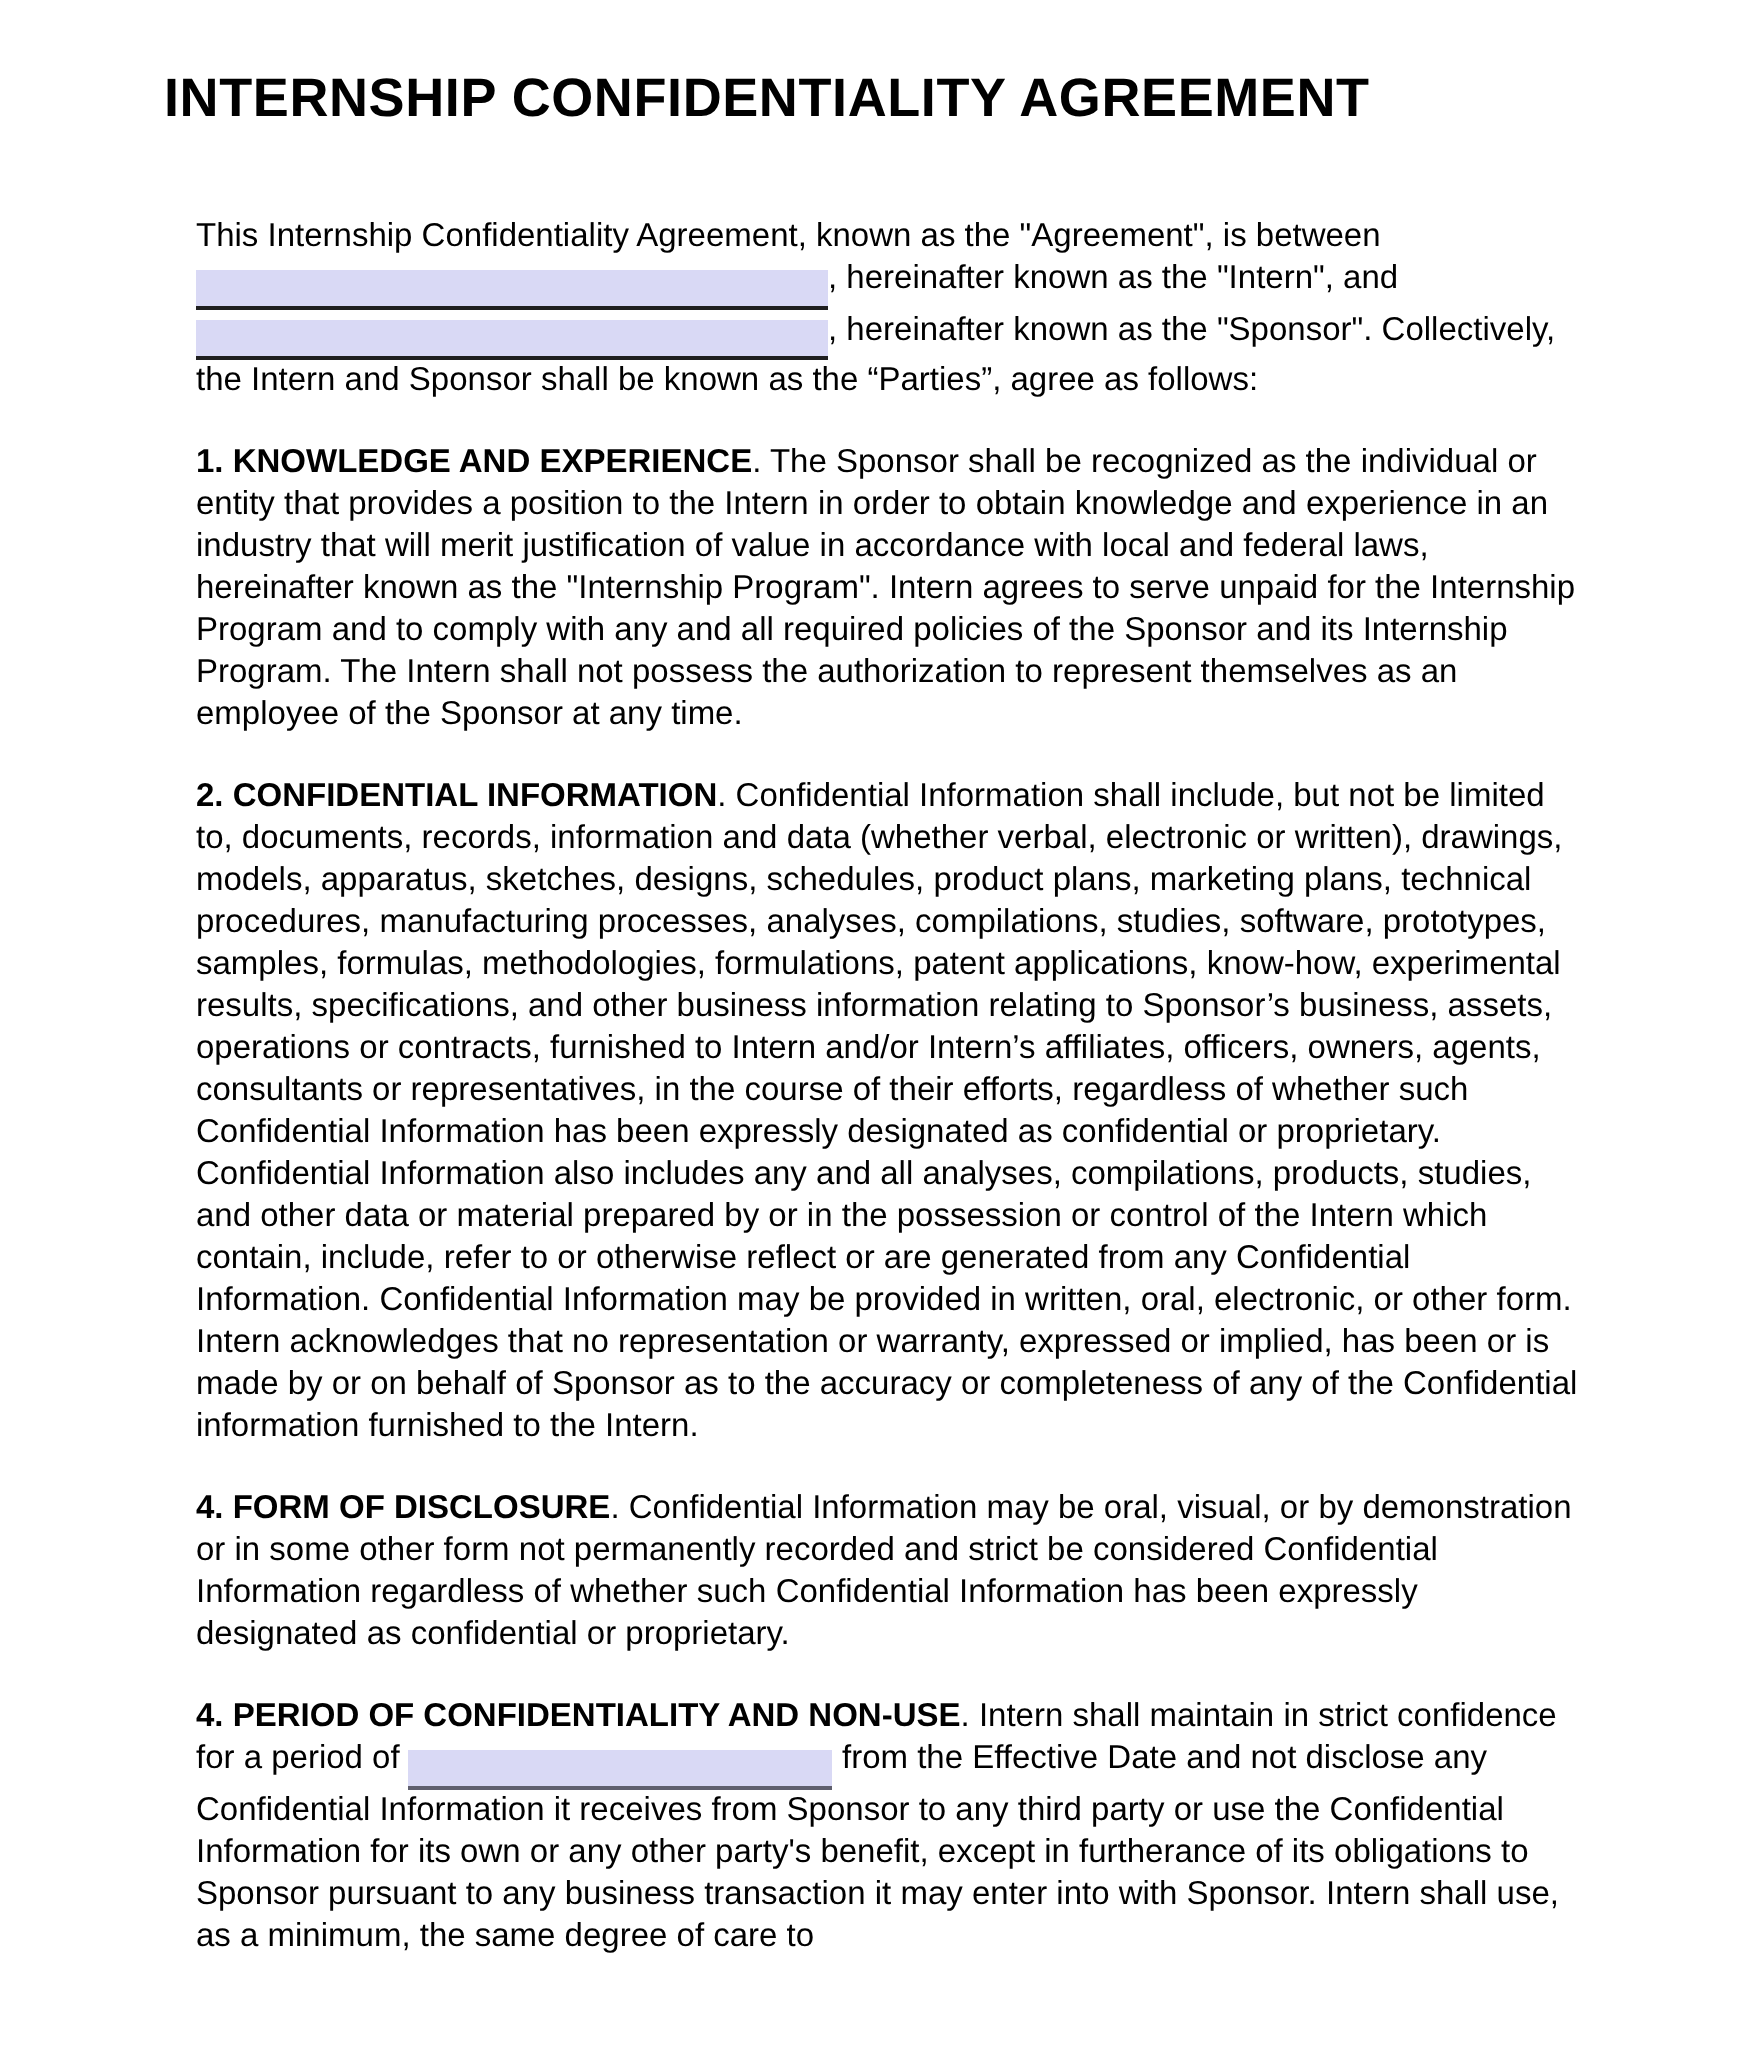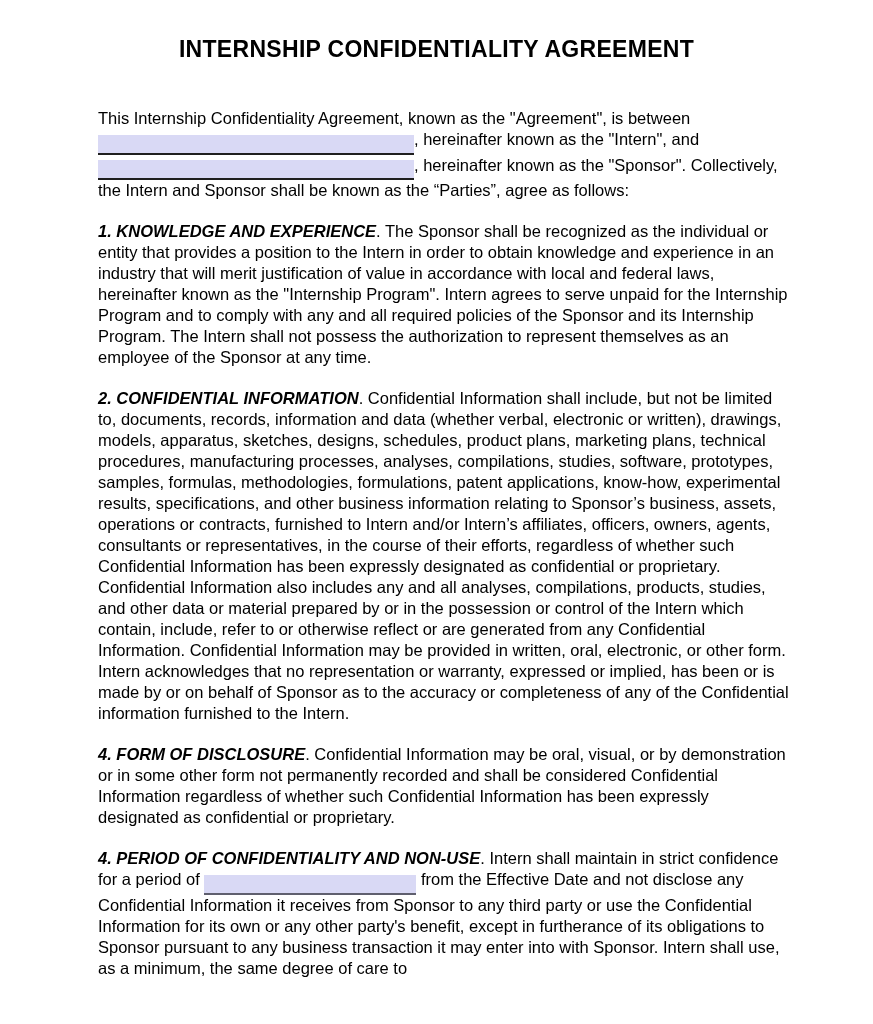--- a/index.html
+++ b/index.html
@@ -18,30 +18,29 @@
     font-size: 16.5px;
     line-height: 21px;
   }
   .page {
     width: 873px;
     min-height: 1024px;
     padding: 34px 82px 30px 82px;
     background: var(--page-bg);
   }
   h1.doc-title {
-    font-size: 23px;
+    font-size: 27px;
     line-height: 30px;
     font-weight: bold;
-    text-align: center;
     letter-spacing: 0.3px;
     margin: 0 0 44px 0;
   }
   p.para { margin: 0 0 20px 0; padding-left: 16px; }
   p.para:last-child { margin-bottom: 0; }
-  b.sec-head { font-weight: bold; font-style: italic; }
+  b.sec-head { font-weight: bold; }
   .blank-field {
     display: inline-block;
     height: 20px;
     padding: 0 2px;
     background: var(--field-fill);
     border: none;
     border-bottom: 2px solid var(--field-underline);
     border-radius: 0;
     vertical-align: -4px;
     font: inherit;
@@ -57,17 +56,17 @@
 <div class="page">
 
   <h1 class="doc-title">INTERNSHIP CONFIDENTIALITY AGREEMENT</h1>
 
   <p class="para"><span>This Internship Confidentiality Agreement, known as the "Agreement", is between </span><input type="text" class="blank-field name-field" value="" style=""><span>, hereinafter known as the "Intern", and </span><input type="text" class="blank-field name-field" value="" style=""><span>, hereinafter known as the "Sponsor". Collectively, the Intern and Sponsor shall be known as the “Parties”, agree as follows:</span></p>
 
   <p class="para"><b class="sec-head">1. KNOWLEDGE AND EXPERIENCE</b><span>. The Sponsor shall be recognized as the individual or entity that provides a position to the Intern in order to obtain knowledge and experience in an industry that will merit justification of value in accordance with local and federal laws, hereinafter known as the "Internship Program". Intern agrees to serve unpaid for the Internship Program and to comply with any and all required policies of the Sponsor and its Internship Program. The Intern shall not possess the authorization to represent themselves as an employee of the Sponsor at any time.</span></p>
 
   <p class="para"><b class="sec-head">2. CONFIDENTIAL INFORMATION</b><span>. Confidential Information shall include, but not be limited to, documents, records, information and data (whether verbal, electronic or written), drawings, models, apparatus, sketches, designs, schedules, product plans, marketing plans, technical procedures, manufacturing processes, analyses, compilations, studies, software, prototypes, samples, formulas, methodologies, formulations, patent applications, know-how, experimental results, specifications, and other business information relating to Sponsor’s business, assets, operations or contracts, furnished to Intern and/or Intern’s affiliates, officers, owners, agents, consultants or representatives, in the course of their efforts, regardless of whether such Confidential Information has been expressly designated as confidential or proprietary. Confidential Information also includes any and all analyses, compilations, products, studies, and other data or material prepared by or in the possession or control of the Intern which contain, include, refer to or otherwise reflect or are generated from any Confidential Information. Confidential Information may be provided in written, oral, electronic, or other form. Intern acknowledges that no representation or warranty, expressed or implied, has been or is made by or on behalf of Sponsor as to the accuracy or completeness of any of the Confidential information furnished to the Intern.</span></p>
 
-  <p class="para"><b class="sec-head">4. FORM OF DISCLOSURE</b><span>. Confidential Information may be oral, visual, or by demonstration or in some other form not permanently recorded and shall be considered Confidential Information regardless of whether such Confidential Information has been expressly designated as confidential or proprietary.</span></p>
+  <p class="para"><b class="sec-head">4. FORM OF DISCLOSURE</b><span>. Confidential Information may be oral, visual, or by demonstration or in some other form not permanently recorded and strict be considered Confidential Information regardless of whether such Confidential Information has been expressly designated as confidential or proprietary.</span></p>
 
   <p class="para"><b class="sec-head">4. PERIOD OF CONFIDENTIALITY AND NON-USE</b><span>. Intern shall maintain in strict confidence for a period of </span><input type="text" class="blank-field period-field" value="" style=""><span> from the Effective Date and not disclose any Confidential Information it receives from Sponsor to any third party or use the Confidential Information for its own or any other party's benefit, except in furtherance of its obligations to Sponsor pursuant to any business transaction it may enter into with Sponsor. Intern shall use, as a minimum, the same degree of care to</span></p>
 
 </div>
 
 </body></html>

